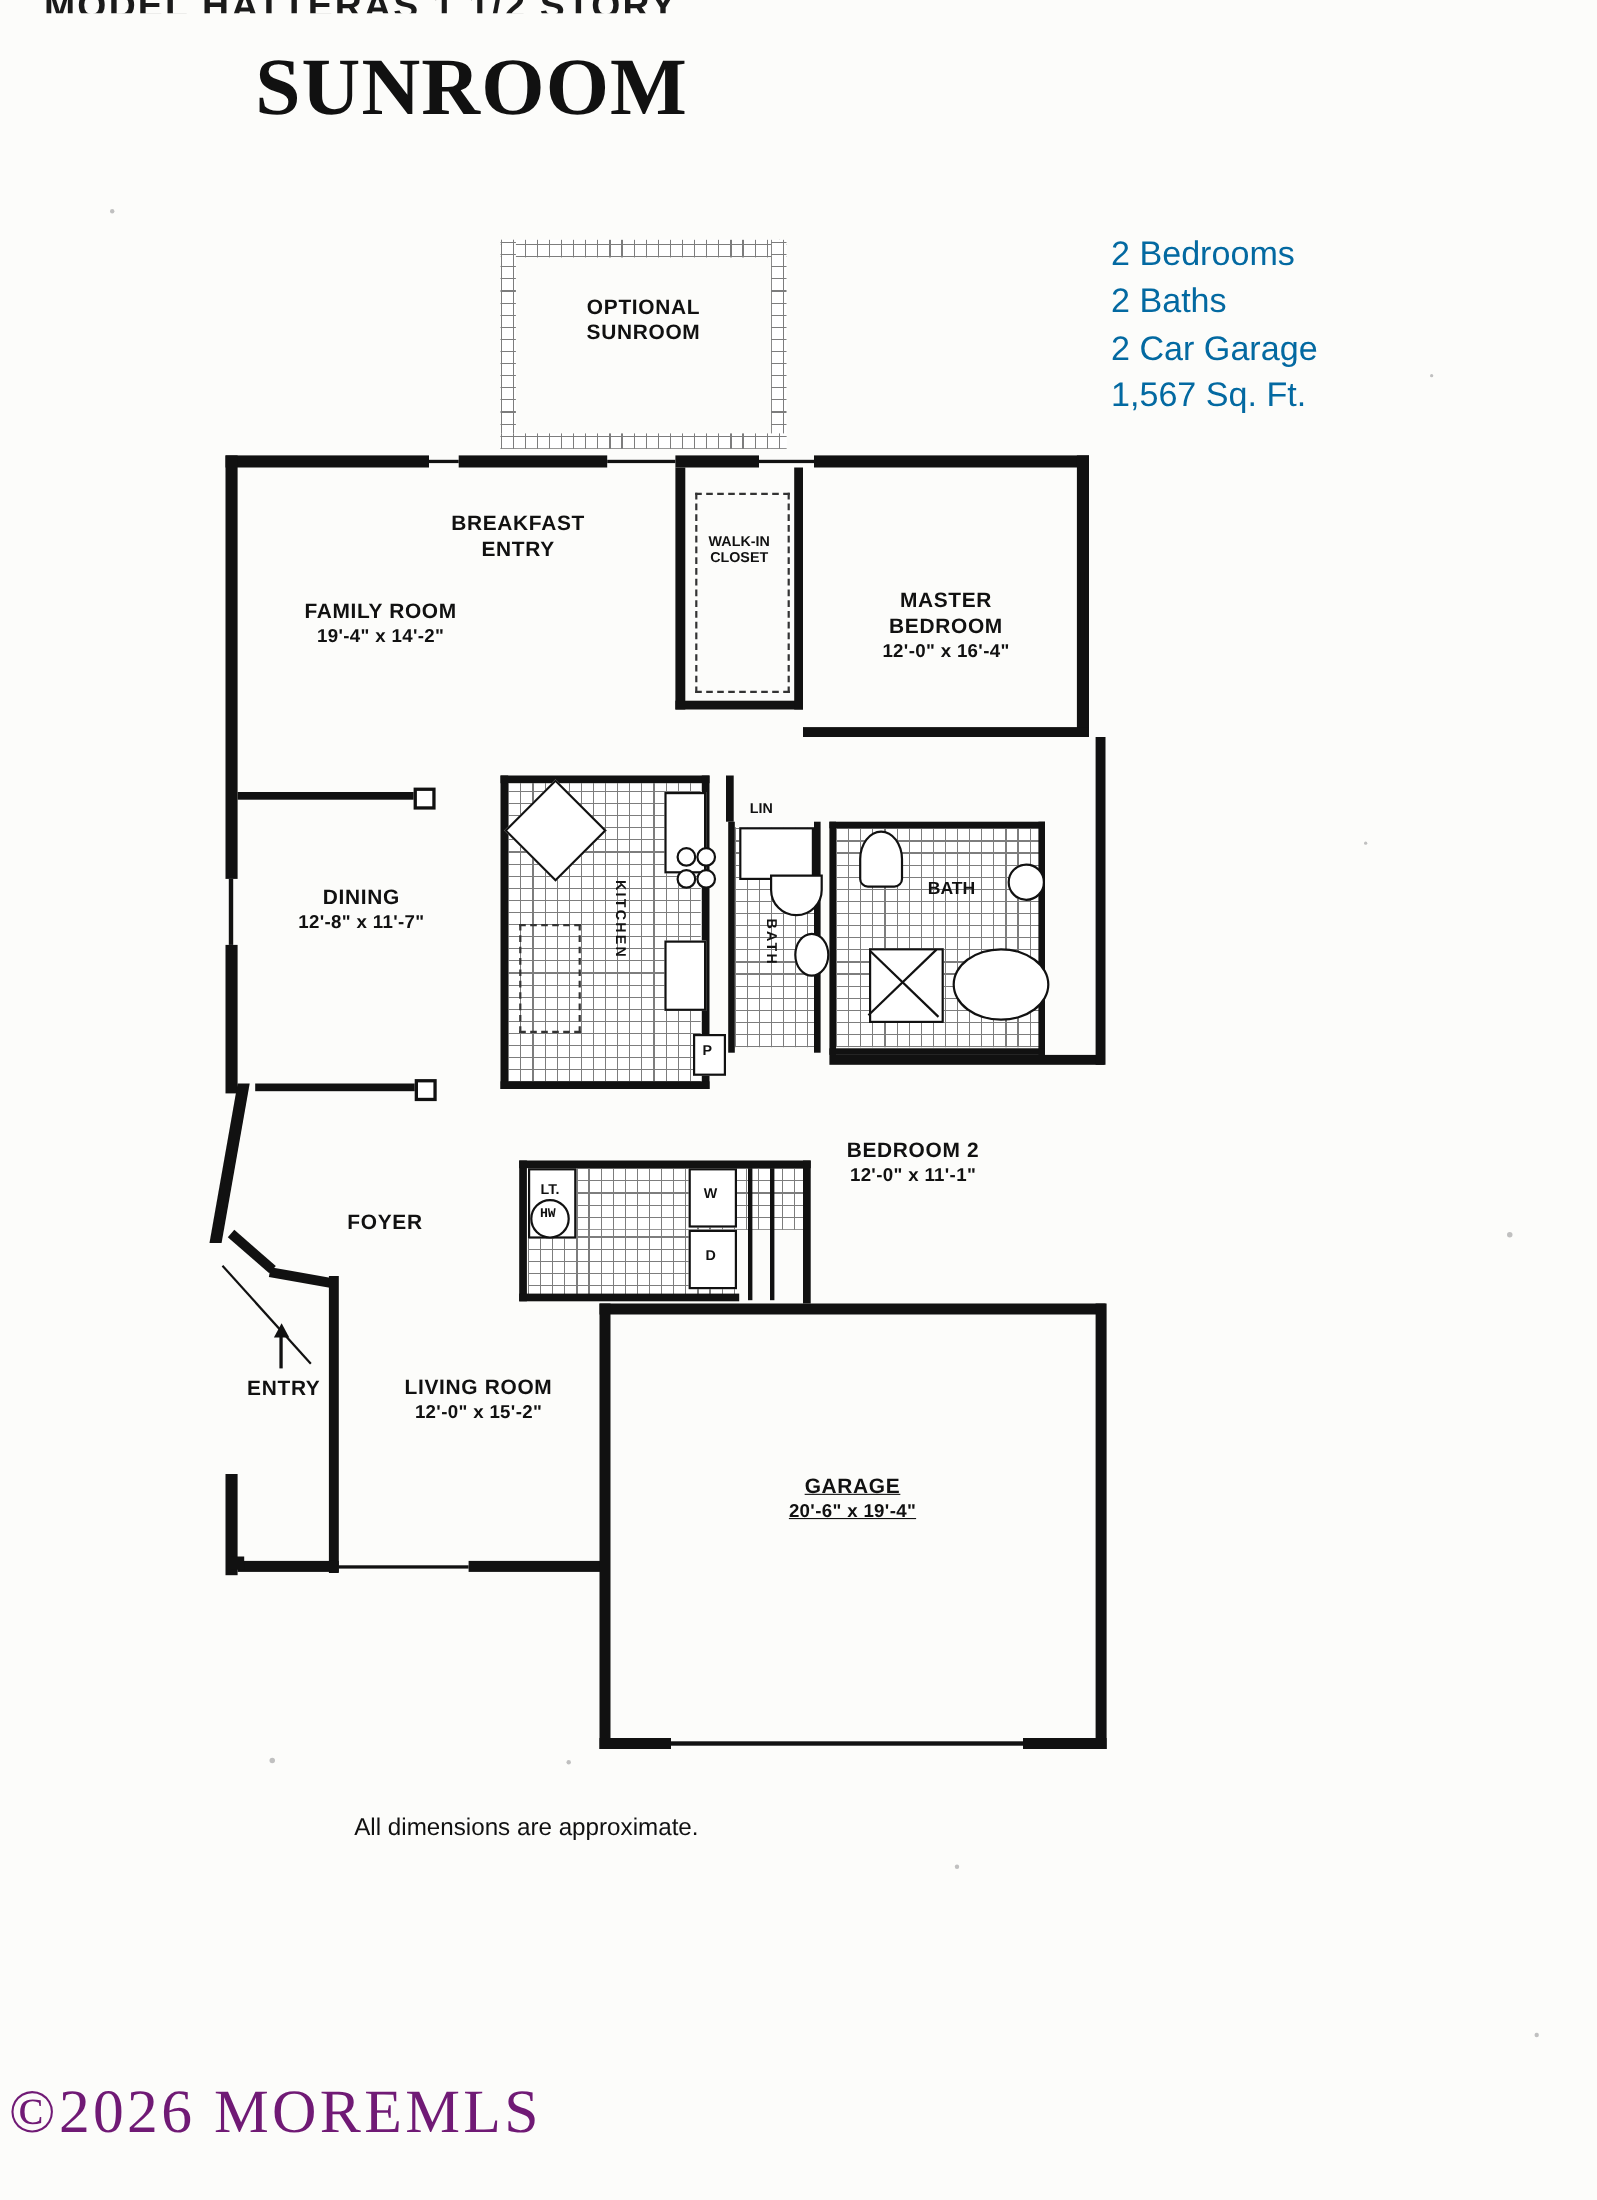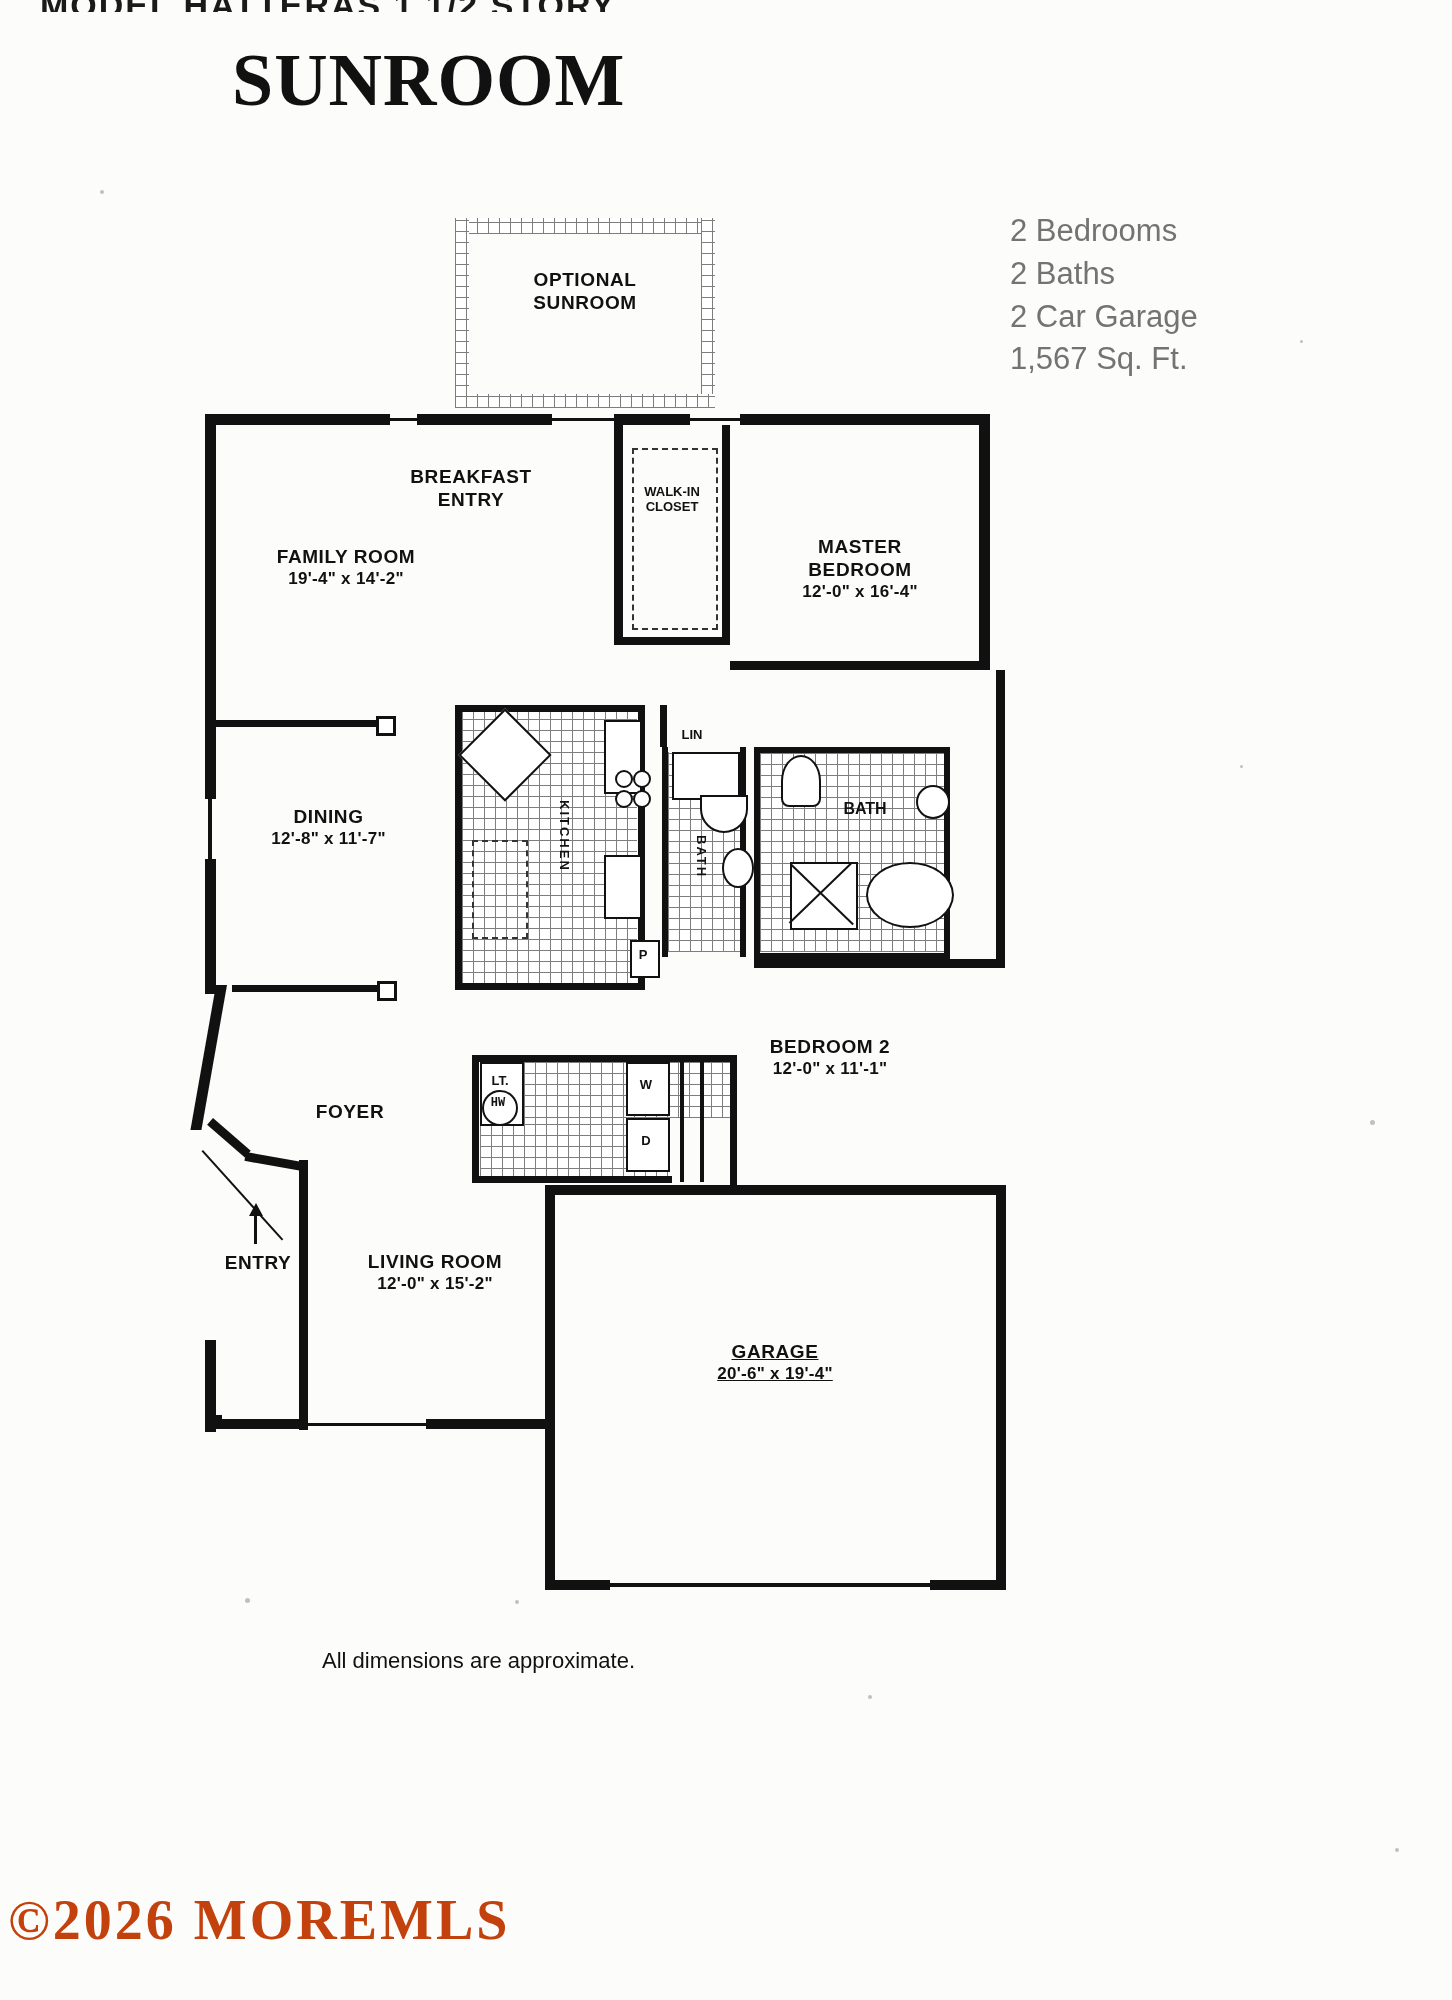--- a/index.html
+++ b/index.html
@@ -19,32 +19,32 @@
 
   
   .title{
     position:absolute;left:232px;top:38px;
     font-family:"Liberation Serif", serif;
     font-weight:700;font-size:74px;letter-spacing:1px;color:#111;
   }
 
   
   .specs{position:absolute;left:1010px;top:210px;line-height:1.38;}
-  .specs div{font-size:31px;color:#737373;white-space:nowrap;}
+  .specs div{font-size:31px;color:#0369a1;white-space:nowrap;}
 
   
   .note{
     position:absolute;left:322px;top:1648px;font-size:22px;color:#111;
   }
 
   
   .watermark{
     position:absolute;left:8px;top:1888px;
     font-family:"Liberation Serif", serif;
-    font-size:56px;letter-spacing:3px;color:#c2410c;font-weight:700;
+    font-size:56px;letter-spacing:3px;color:#701a75;font-weight:400;
   }
 
   
   #plan{position:absolute;left:0;top:0;width:1452px;height:2000px;}
   .wall{position:absolute;background:#111;}
   .thin{position:absolute;background:#111;}
   .room{position:absolute;text-align:center;font-weight:700;color:#111;}
   .room .nm{font-size:19px;letter-spacing:.6px;line-height:1.22;}
   .room .dim{font-size:17px;letter-spacing:.3px;margin-top:1px;}
   .tiny{position:absolute;font-weight:700;font-size:13px;color:#111;text-align:center;line-height:1.15;}

